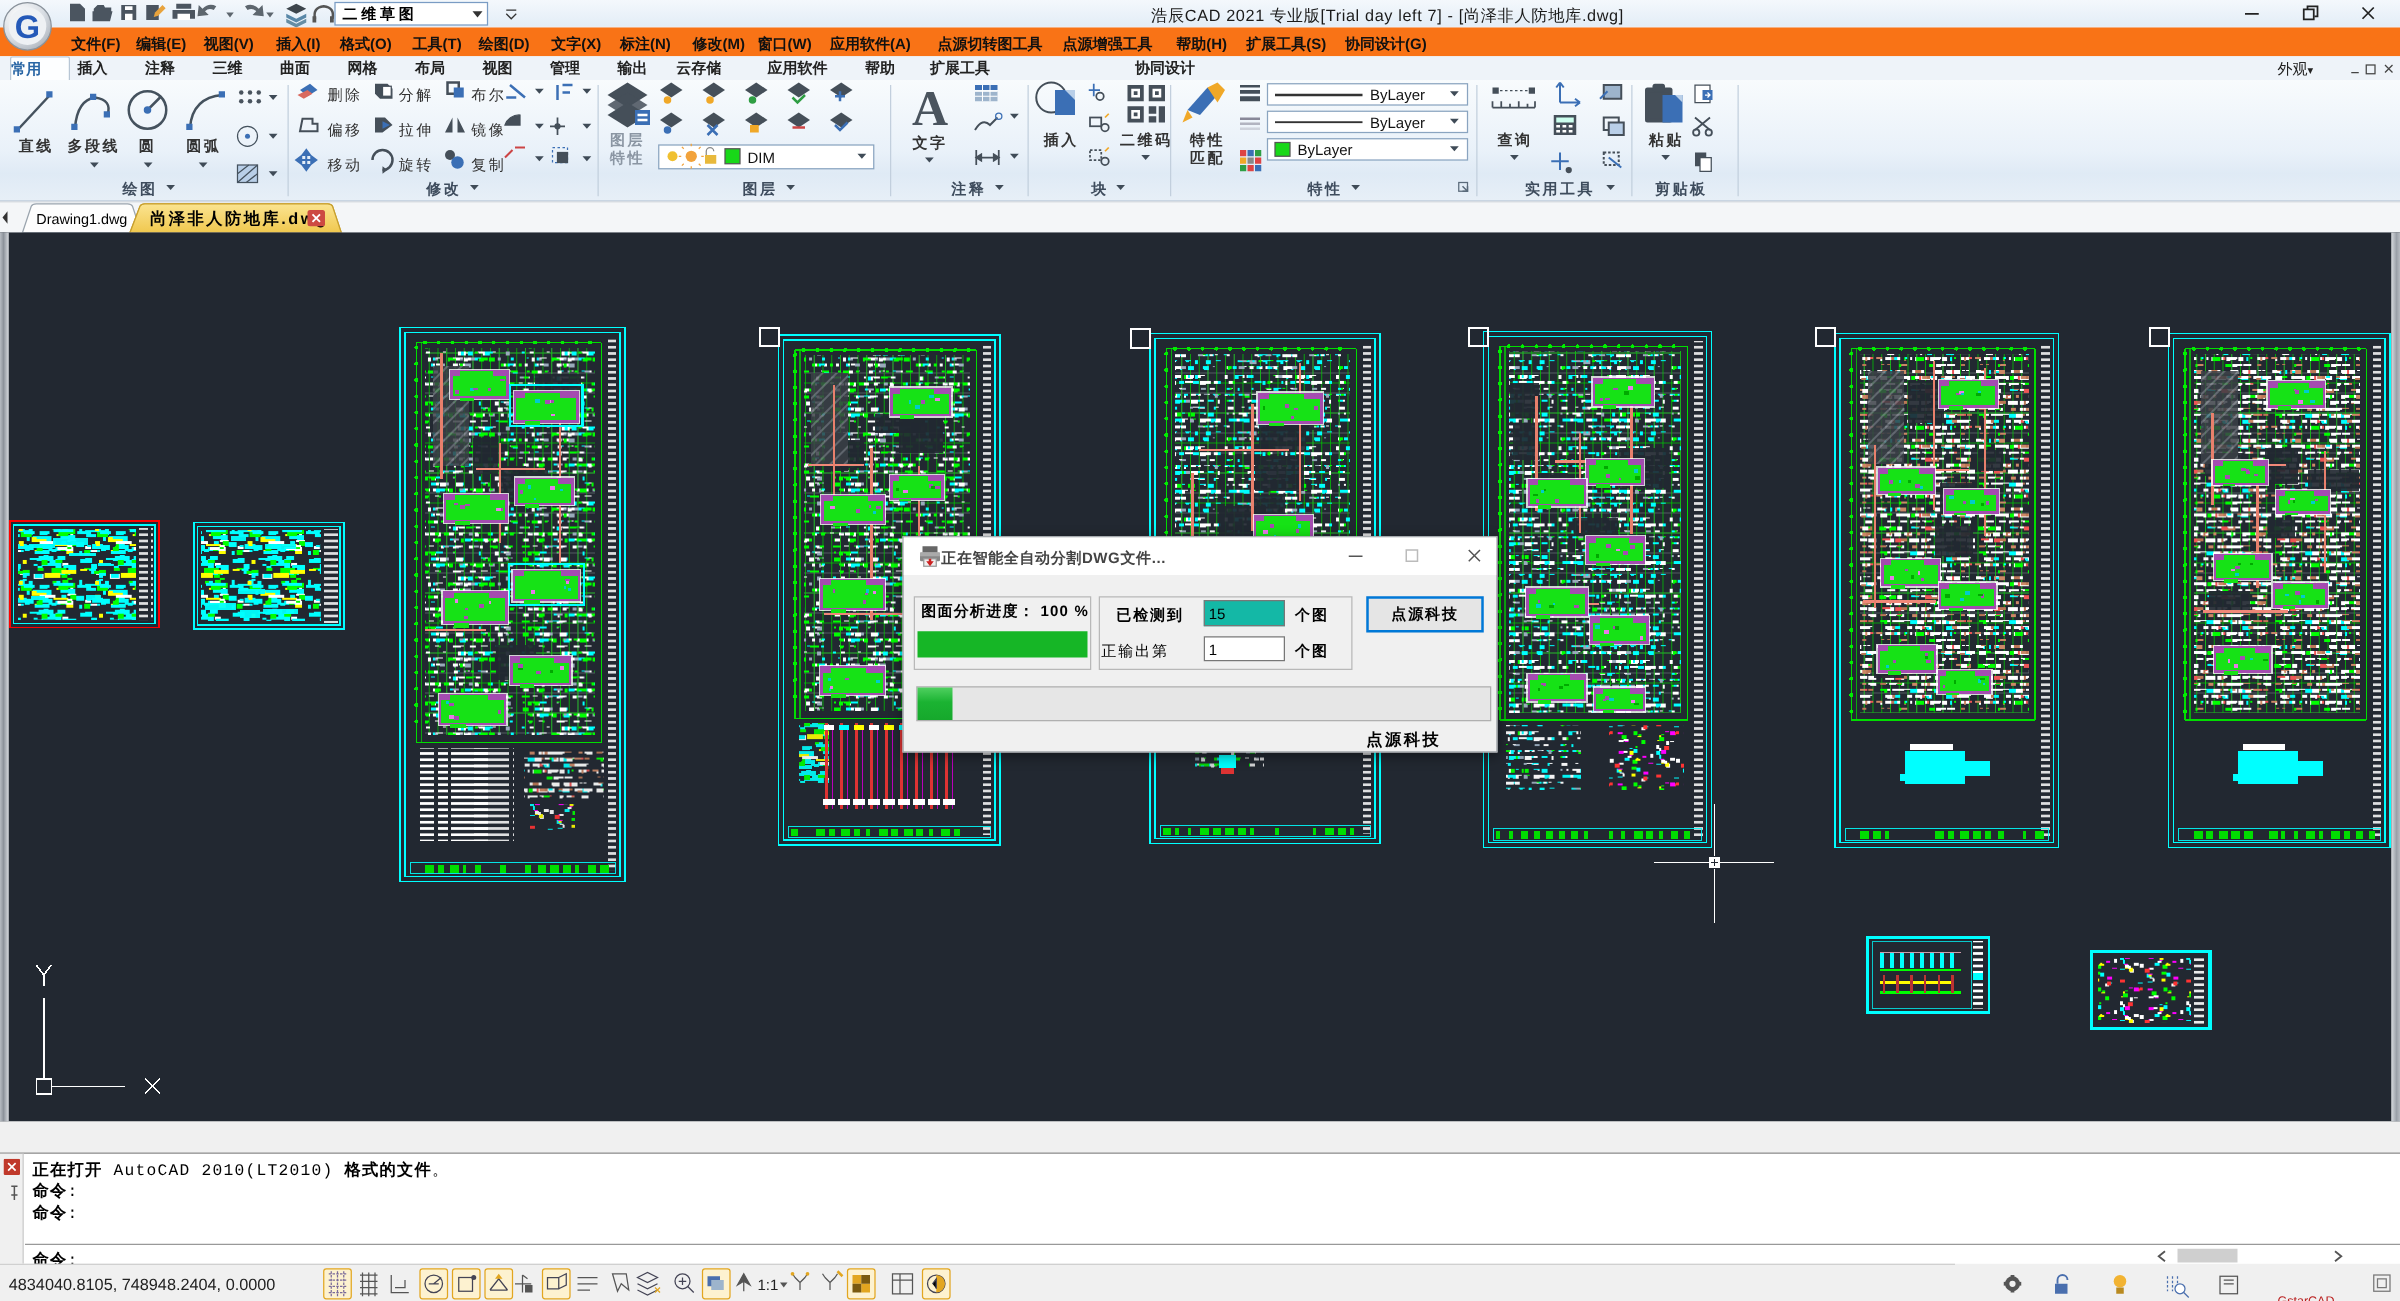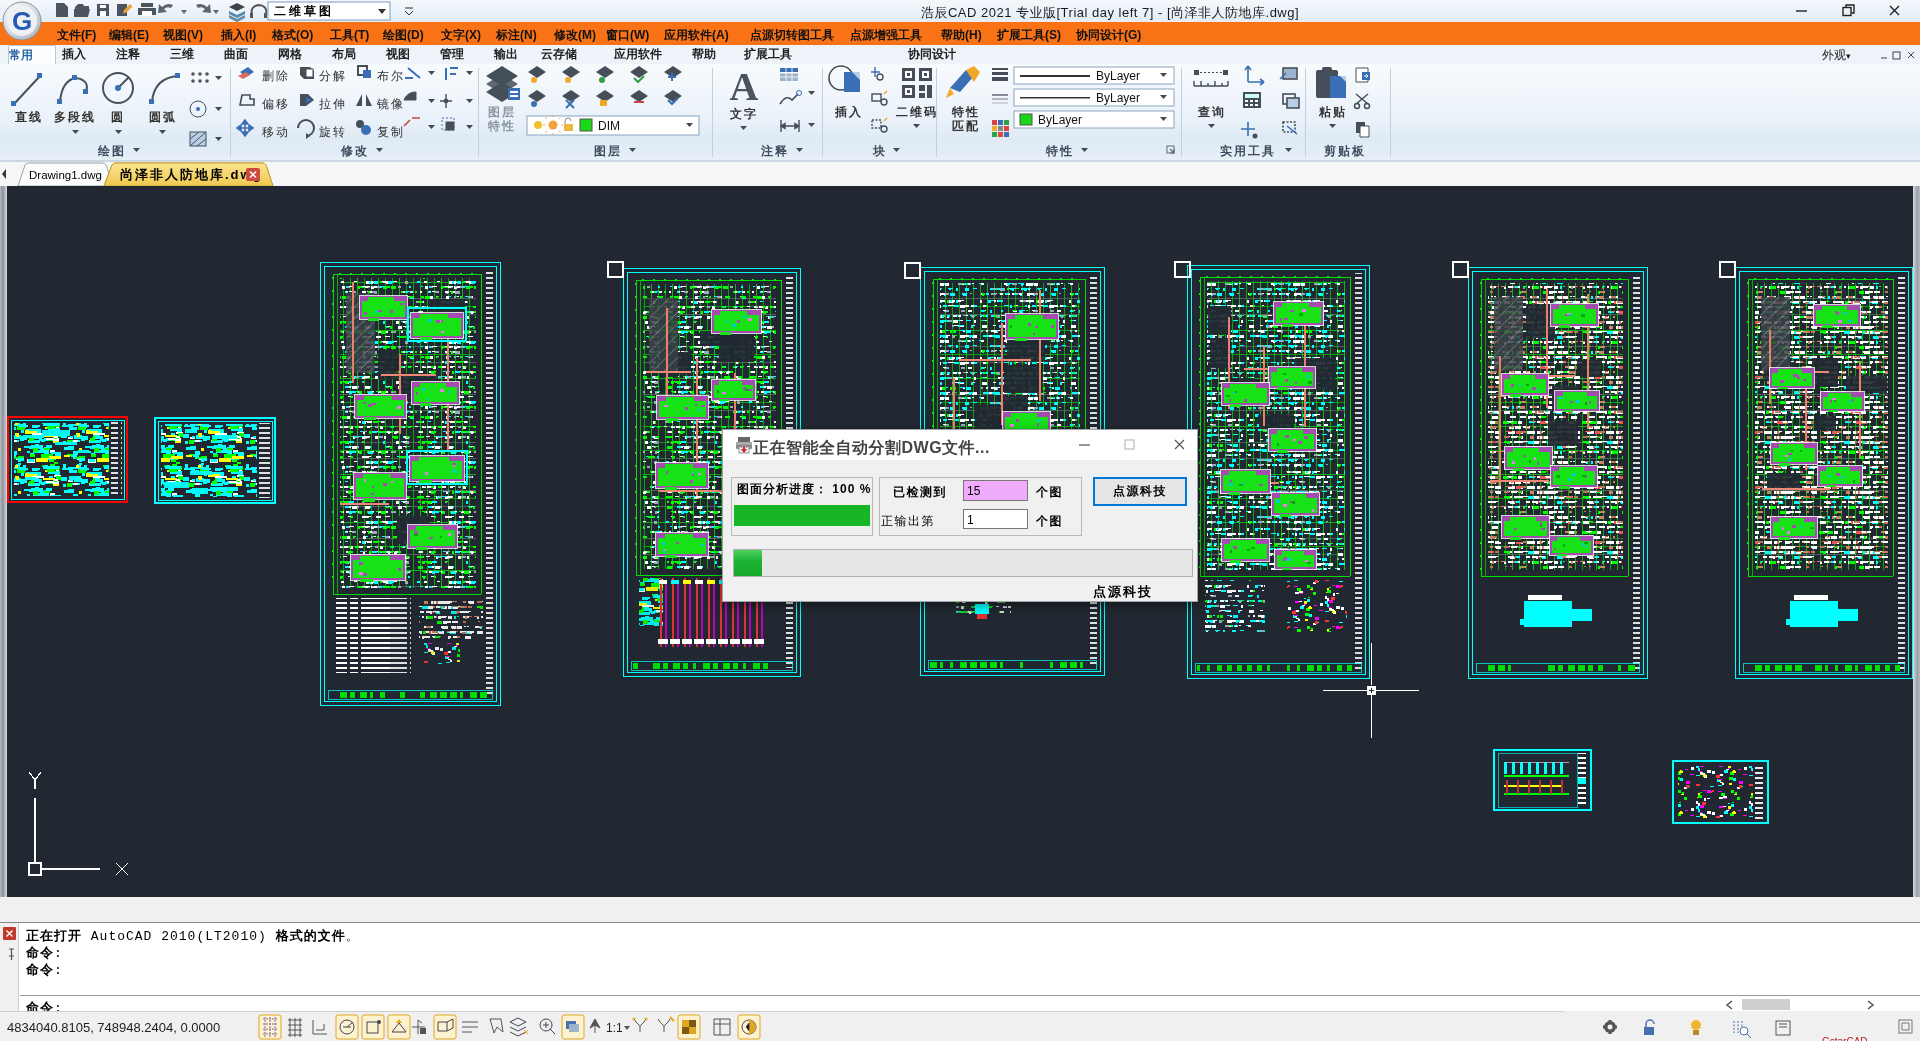--- a/index.html
+++ b/index.html
@@ -2506,34 +2506,34 @@
 </div>
     <div id="dlg">
  <div class="tbar"></div>
  <svg class="abs" style="left:12px;top:6px" width="22" height="20" viewBox="0 0 22 20">
   <rect x="3" y="1" width="12" height="5" fill="#666"></rect>
   <rect x="1" y="6" width="16" height="7" rx="1" fill="#888"></rect>
   <rect x="1" y="6" width="16" height="3" fill="#aaa"></rect>
   <rect x="4" y="11" width="10" height="6" fill="#eee" stroke="#999"></rect>
   <path d="M6 13 l3 4 3 -4 -2 0 0 -2 -2 0 0 2z" fill="#c22"></path>
  </svg>
- <div class="ttl" style="letter-spacing:0.5px;font-size:16px;font-weight:bold">正在智能全自动分割DWG文件...</div>
+ <div class="ttl" style="letter-spacing:0.5px;font-size:12px;font-weight:bold">正在智能全自动分割DWG文件...</div>
  <svg class="abs" style="left:346px;top:0" width="130" height="30" viewBox="0 0 130 30">
   <path d="M10 15 h11" stroke="#555" stroke-width="1.2"></path>
   <rect x="56" y="10" width="9" height="9" fill="none" stroke="#bbb" stroke-width="1.2"></rect>
   <path d="M106 10 l9 9 M115 10 l-9 9" stroke="#555" stroke-width="1.2"></path>
  </svg>
 
  <div class="abs" style="left:8px;top:47px;width:142px;height:59px;border:1px solid #b8b8b8"></div>
  <div class="abs" style="left:14px;top:51px;font-size:12px;letter-spacing:1px;color:#000;font-weight:bold">图面分析进度： 100 %</div>
  <div class="abs" style="left:11px;top:75px;width:136px;height:21px;background:#16b626"></div>
 
  <div class="abs" style="left:156px;top:47px;width:203px;height:59px;border:1px solid #b8b8b8"></div>
  <div class="abs" style="left:170px;top:54px;font-size:12px;letter-spacing:1.5px;color:#000;font-weight:bold">已检测到</div>
- <div class="abs" style="left:240px;top:50px;width:65px;height:20px;background:#f0abfc;border:1px solid #777;font-size:12px;padding:3px 0 16px 3px">15</div>
+ <div class="abs" style="left:240px;top:50px;width:65px;height:20px;background:#14b8a6;border:1px solid #777;font-size:12px;padding:3px 0 16px 3px">15</div>
  <div class="abs" style="left:313px;top:54px;font-size:12px;letter-spacing:1.5px;color:#000;font-weight:bold">个图</div>
  <div class="abs" style="left:158px;top:83px;font-size:12px;letter-spacing:1.5px;color:#000;font-weight:normal">正输出第</div>
  <div class="abs" style="left:240px;top:79px;width:65px;height:20px;background:#fff;border:1px solid #777;font-size:12px;padding:3px 0 0 3px">1</div>
  <div class="abs" style="left:313px;top:83px;font-size:12px;letter-spacing:1.5px;color:#000;font-weight:bold">个图</div>
 
  <div class="abs" style="left:370px;top:47px;width:94px;height:29px;background:#e5e5e5;border:2px solid #0078d7;
    text-align:center;line-height:25px;font-size:12px;letter-spacing:1.5px;color:#000;font-weight:bold;font-weight:bold">点源科技</div>
 
  <div class="abs" style="left:10px;top:119px;width:460px;height:28px;background:#e6e6e6;border:1px solid #b0b0b0"></div>
  <div class="abs" style="left:11px;top:120px;width:28px;height:26px;background:linear-gradient(#4fd060,#1bb332 45%,#16a82c)"></div>

